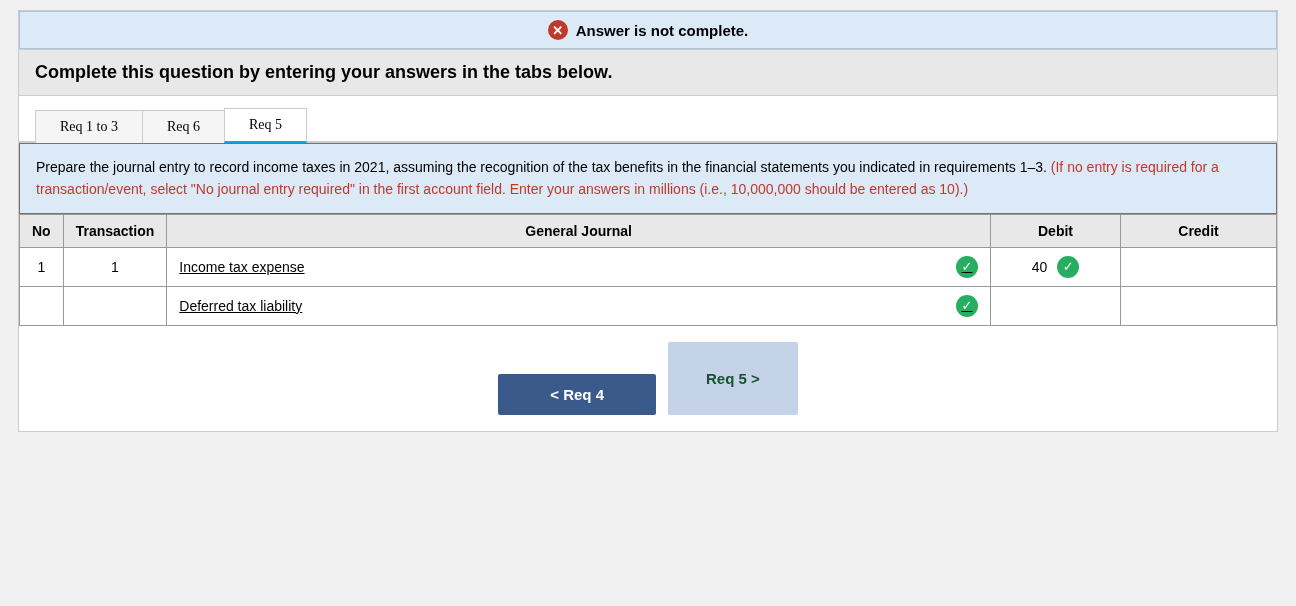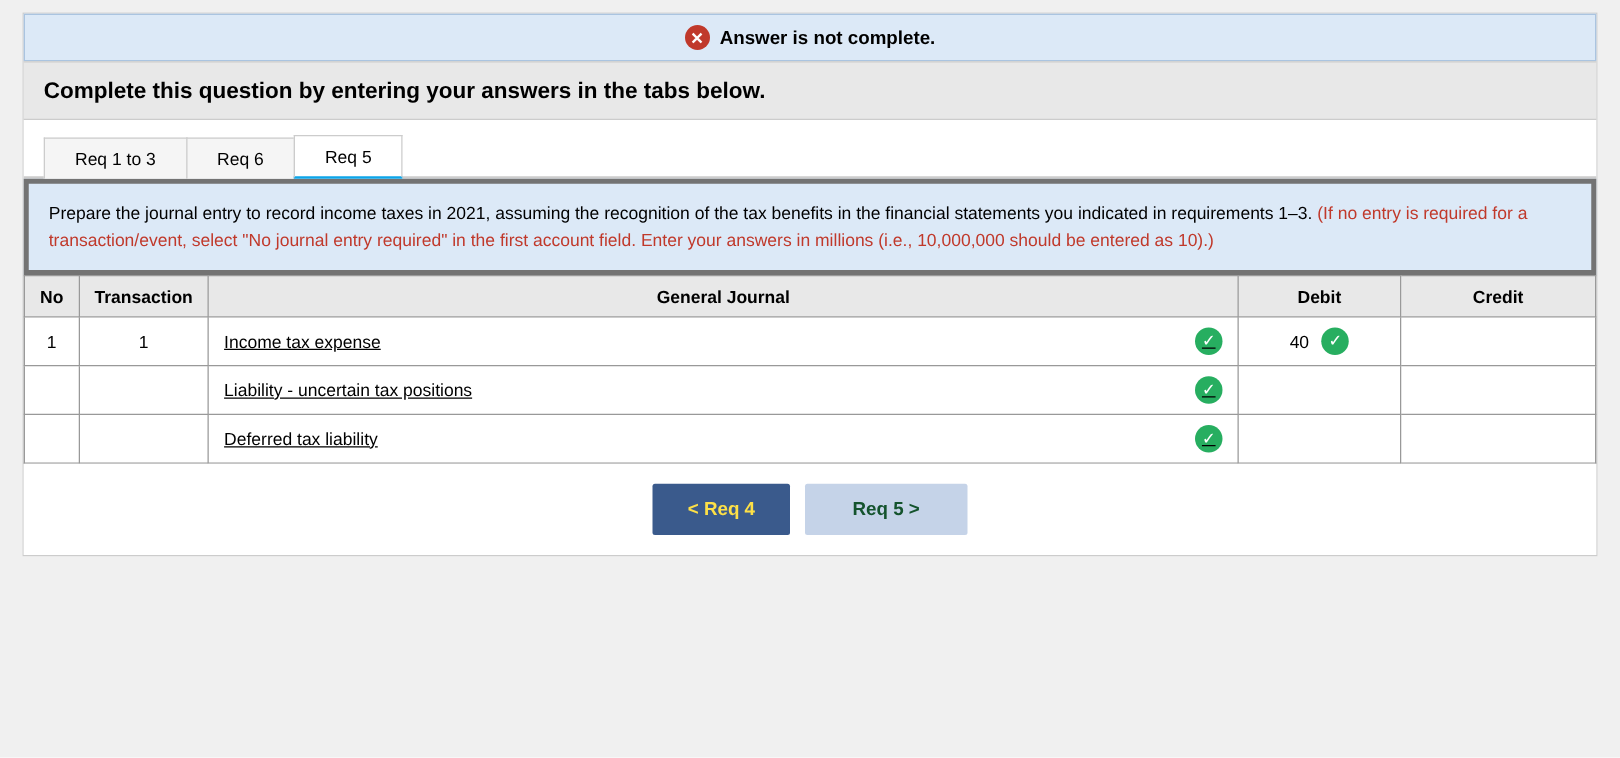--- a/index.html
+++ b/index.html
@@ -61,20 +61,21 @@
     }
 
     
     .tabs-container {
       display: flex;
       align-items: flex-end;
       padding: 10px 16px 0 16px;
       background: #fff;
       border-bottom: 2px solid #ccc;
       gap: 0;
+      font-family: Liberation Serif, serif;
     }
     .tab {
       padding: 8px 24px;
       border: 1px solid #ccc;
       border-bottom: none;
       background: #f5f5f5;
       cursor: pointer;
       font-size: 14px;
       margin-right: -1px;
       position: relative;
@@ -83,21 +84,21 @@
     .tab.active {
       background: #fff;
       border-bottom: 2px solid #0ea5e9;
       z-index: 1;
       font-weight: normal;
     }
 
     
     .description-area {
       background: #dce9f7;
-      border: 4px solid #737373;
+      border: 1px solid #737373;
       padding: 12px 16px;
       margin: 0;
       font-size: 14px;
       line-height: 1.6;
     }
     .description-black { color: #000; }
     .description-red { color: #c0392b; }
 
     
     .table-wrapper {
@@ -166,30 +167,31 @@
     
     .footer-buttons {
       display: flex;
       justify-content: center;
       gap: 12px;
       padding: 16px;
       background: #fff;
     }
     .btn-prev {
       background: #3a5a8c;
-      color: #fde047;
+      color: #ffffff;
       border: none;
-      padding: 12px 28px;
+      padding: 12px 52px;
       font-size: 15px;
       font-weight: bold;
       cursor: pointer;
       border-radius: 2px;
       display: flex;
       align-items: center;
       gap: 8px;
+      margin-top: 32px;
     }
     .btn-next {
       background: #c5d3e8;
       color: #14532d;
       border: none;
       padding: 12px 38px;
       font-size: 15px;
       font-weight: bold;
       cursor: pointer;
       border-radius: 2px;
@@ -250,32 +252,20 @@
                 <span class="check-icon">✓</span>
               </div>
             </td>
             <td class="col-credit"></td>
           </tr>
           <tr>
             <td class="col-no"></td>
             <td class="col-transaction"></td>
             <td class="col-journal">
               <div class="journal-cell">
-                <span class="journal-text">Liability - uncertain tax positions</span>
-                <span class="check-icon">✓</span>
-              </div>
-            </td>
-            <td class="col-debit"></td>
-            <td class="col-credit"></td>
-          </tr>
-          <tr>
-            <td class="col-no"></td>
-            <td class="col-transaction"></td>
-            <td class="col-journal">
-              <div class="journal-cell">
                 <span class="journal-text">Deferred tax liability</span>
                 <span class="check-icon">✓</span>
               </div>
             </td>
             <td class="col-debit"></td>
             <td class="col-credit"></td>
           </tr>
         </tbody>
     </table>
   </div>

